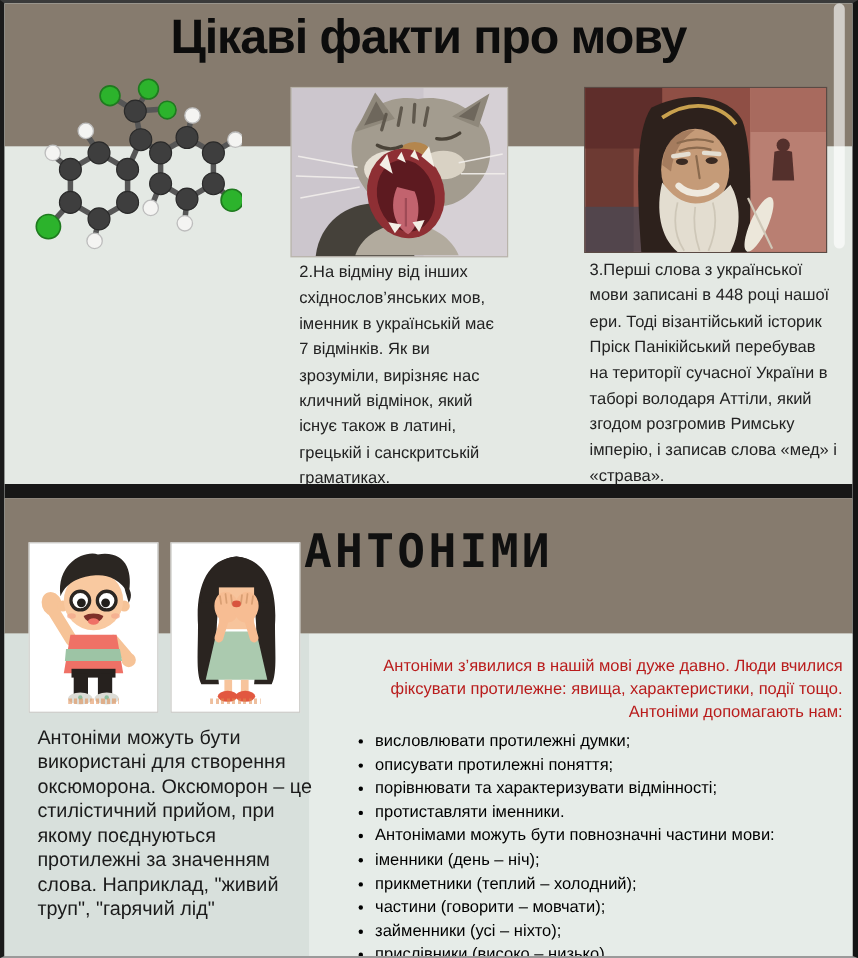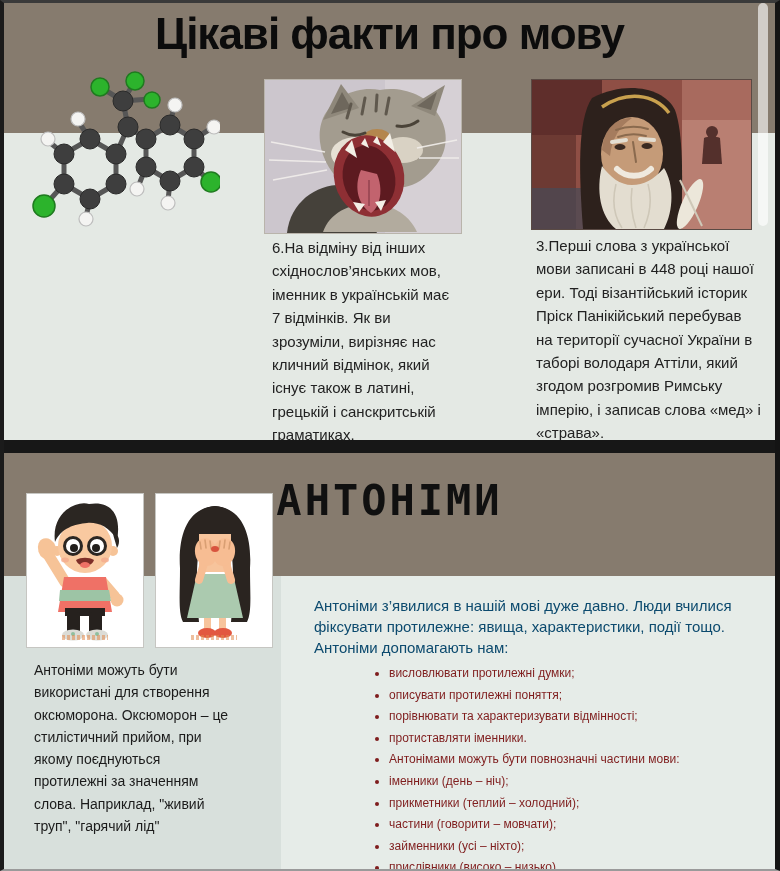--- a/index.html
+++ b/index.html
@@ -33,26 +33,26 @@
 
   .card{position:absolute;top:490px;width:118px;height:155px;background:#ffffff;
     border:1px solid #c6c6c2;box-sizing:border-box;z-index:3;}
   .card-boy{left:22px;}
   .card-girl{left:151px;}
   .watermark{position:absolute;left:50%;bottom:7px;transform:translateX(-50%);
     width:46px;height:5px;opacity:.55;
     background:repeating-linear-gradient(90deg,#e08a4e 0 3px,transparent 3px 5px);}
 
   .caption{position:absolute;left:30px;top:656px;width:252px;margin:0;
-    font-size:14px;line-height:22.3px;white-space:pre-line;color:#1b1b1b;}
+    font-size:18px;line-height:22.3px;white-space:pre-line;color:#1b1b1b;}
 
   .panel{position:absolute;left:310px;top:592px;width:452px;}
-  .intro{margin:0;font-size:15px;line-height:21px;white-space:pre-line;color:#0c4a6e;}
+  .intro{margin:0;font-size:15px;line-height:21px;white-space:pre-line;color:#b91c1c;text-align:right;}
   .panel ul{margin:5px 0 0 0;padding:0 0 0 27px;}
-  .panel li{font-size:12px;line-height:21.6px;color:#7f1d1d;margin-left:48px;}
+  .panel li{font-size:15px;line-height:21.6px;color:#000000;}
 
   .scroll-thumb{position:absolute;right:7px;top:0;width:10px;height:223px;
     background:rgba(255,255,255,0.62);border-radius:5px;z-index:9;cursor:pointer;}
 </style>
 </head>
 <body>
 
 <div class="page">
 
   <div class="band1"></div>
@@ -200,21 +200,21 @@
     <g stroke="#c9c2b2" stroke-width="1.6" fill="none" opacity="0.8">
       <path d="M84,104 C80,120 82,136 90,148"></path>
         <path d="M100,108 C98,122 100,136 104,148"></path>
       <path d="M116,104 C120,118 118,134 112,148"></path>
     </g>
     <path d="M85,89 C94,98 110,98 119,89" stroke="#efe9de" stroke-width="6" fill="none" stroke-linecap="round"></path>
     <ellipse cx="158" cy="124" rx="8" ry="27" fill="#ece7da" transform="rotate(24 158 124)"></ellipse>
     <path d="M148,100 L170,146" stroke="#cfc8b8" stroke-width="2"></path>
   </svg>
 
-  <p class="fact fact2">6.На відміну від інших
+  <p class="fact fact2">2.На відміну від інших
 східнослов’янських мов,
 іменник в українській має
 7 відмінків. Як ви
 зрозуміли, вирізняє нас
 кличний відмінок, який
 існує також в латині,
 грецькій і санскритській
 граматиках.</p>
   <p class="fact fact3">3.Перші слова з української
 мови записані в 448 році нашої

